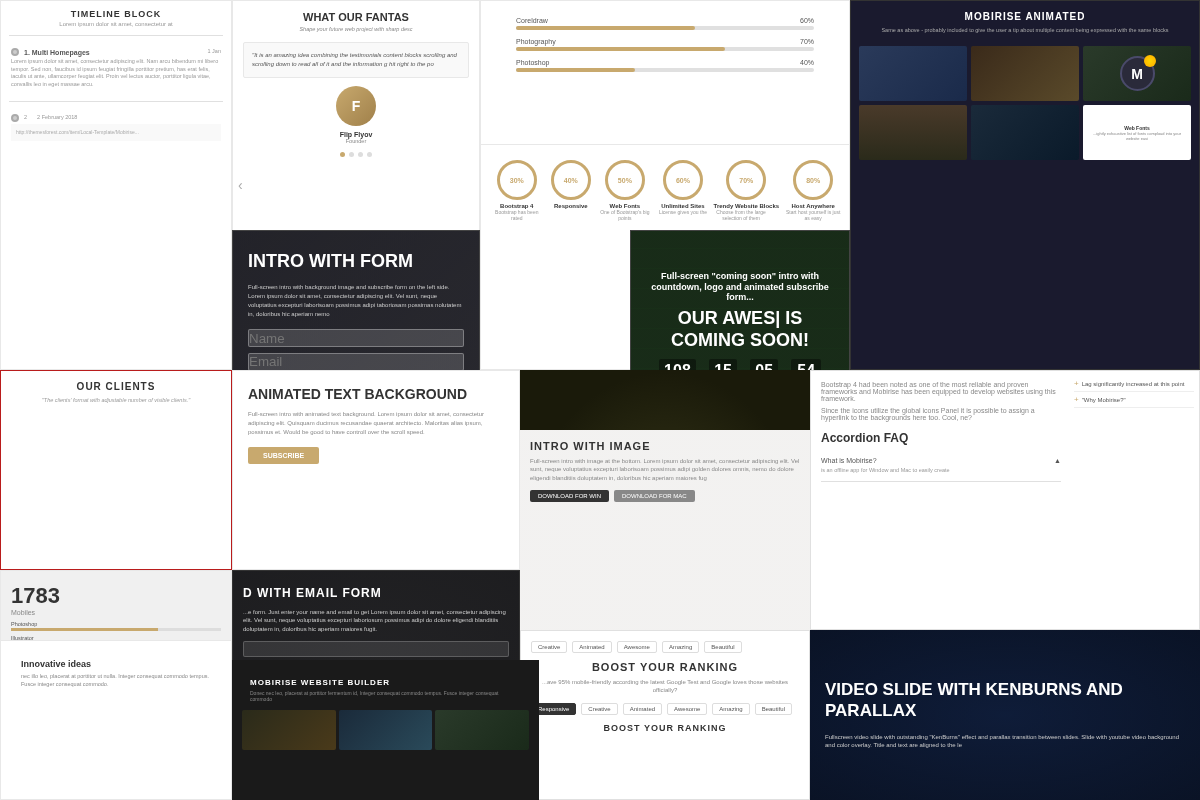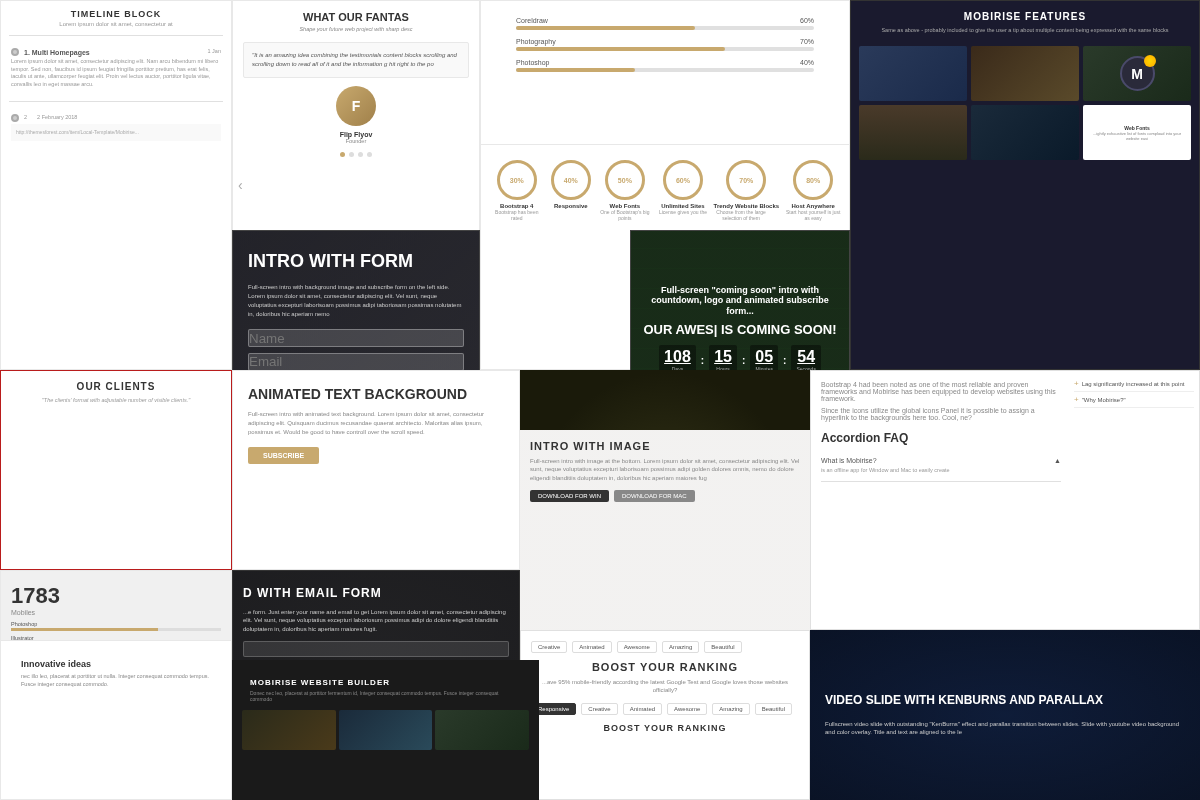--- a/index.html
+++ b/index.html
@@ -419,21 +419,21 @@
     .video-bg {
       width: 100%; height: 100%;
       background: linear-gradient(rgba(10,20,40,0.7), rgba(10,20,40,0.7)),
                   radial-gradient(ellipse at center, #1a3060 0%, #0a1020 100%);
       padding: 15px;
       display: flex;
       flex-direction: column;
       justify-content: center;
     }
     .video-title {
-      font-size: 12px;
+      font-size: 17px;
       font-weight: bold;
       color: #fff;
       line-height: 1.2;
       margin-bottom: 12px;
     }
     .video-text {
       font-size: 6px;
       color: #ccc;
       line-height: 1.4;
     }
@@ -680,21 +680,21 @@
       <div class="stat-item">
         <div class="stat-circle">80%</div>
         <div class="stat-label">Host Anywhere</div>
         <div class="stat-desc">Start host yourself is just as easy</div>
       </div>
     </div>
     <div style="text-align:center;font-size:5.5px;color:#aaa;padding:5px;">Bootstrap 4 has been noted</div>
   </div>
 
   <div class="panel" style="left:850px;top:0;width:350px;height:370px;background:#1a1a2e;border:1px solid #333;">
-    <div class="mobirise-title">MOBIRISE FEATURES</div>
+    <div class="mobirise-title">MOBIRISE ANIMATED</div>
     <div class="mobirise-subtitle">Same as above - probably included to give the user a tip about multiple content being expressed with the same blocks</div>
 
     <div style="display:grid;grid-template-columns:1fr 1fr 1fr;gap:4px;padding:5px 8px;">
       <div style="height:55px;background:linear-gradient(135deg,#2a3a5a,#1a2a4a);border-radius:2px;"></div>
       <div style="height:55px;background:linear-gradient(135deg,#3a2a1a,#5a4a2a);border-radius:2px;"></div>
       <div style="height:55px;background:linear-gradient(135deg,#2a3a2a,#1a2a1a);border-radius:2px;display:flex;align-items:center;justify-content:center;">
         <div class="mobirise-logo-circle">
           M<div class="sun-rays"></div>
         </div>
       </div>
@@ -712,21 +712,21 @@
       <div class="intro-form-title">INTRO WITH FORM</div>
       <div class="intro-form-text">Full-screen intro with background image and subscribe form on the left side. Lorem ipsum dolor sit amet, consectetur adipiscing elit. Vel sunt, neque voluptatius excepturi laborisoam possimus adipi taboriosam possimas nolutatem in, doloribus hic aperiam nemo</div>
       <input class="intro-form-input" type="text" placeholder="Name" style="background: rgba(255, 255, 255, 0.15); border: 1px solid rgba(255, 255, 255, 0.3); height: 18px;">
       <input class="intro-form-input" type="text" placeholder="Email" style="background: rgba(255, 255, 255, 0.15); border: 1px solid rgba(255, 255, 255, 0.3); height: 18px;">
     </div>
   </div>
 
   <div class="panel" style="left:630px;top:230px;width:220px;height:200px;background:#2a3a2a;border:1px solid #444;">
     <div class="coming-soon-bg">
       <div style="font-size:9px;font-weight:bold;color:#fff;text-align:center;line-height:1.2;margin-bottom:5px;">Full-screen "coming soon" intro with countdown, logo and animated subscribe form...</div>
-      <div style="font-size:13px;font-weight:bold;color:#fff;text-align:center;line-height:1.2;margin-bottom:8px;">OUR AWES| IS COMING SOON!</div>
+      <div style="font-size:18px;font-weight:bold;color:#fff;text-align:center;line-height:1.2;margin-bottom:8px;">OUR AWES| IS COMING SOON!</div>
       <div class="coming-soon-timer">
         <div class="timer-block">
           <div class="timer-num">108</div>
           <div class="timer-label">Days</div>
         </div>
         <div class="timer-sep">:</div>
         <div class="timer-block">
           <div class="timer-num">15</div>
           <div class="timer-label">Hours</div>
         </div>

